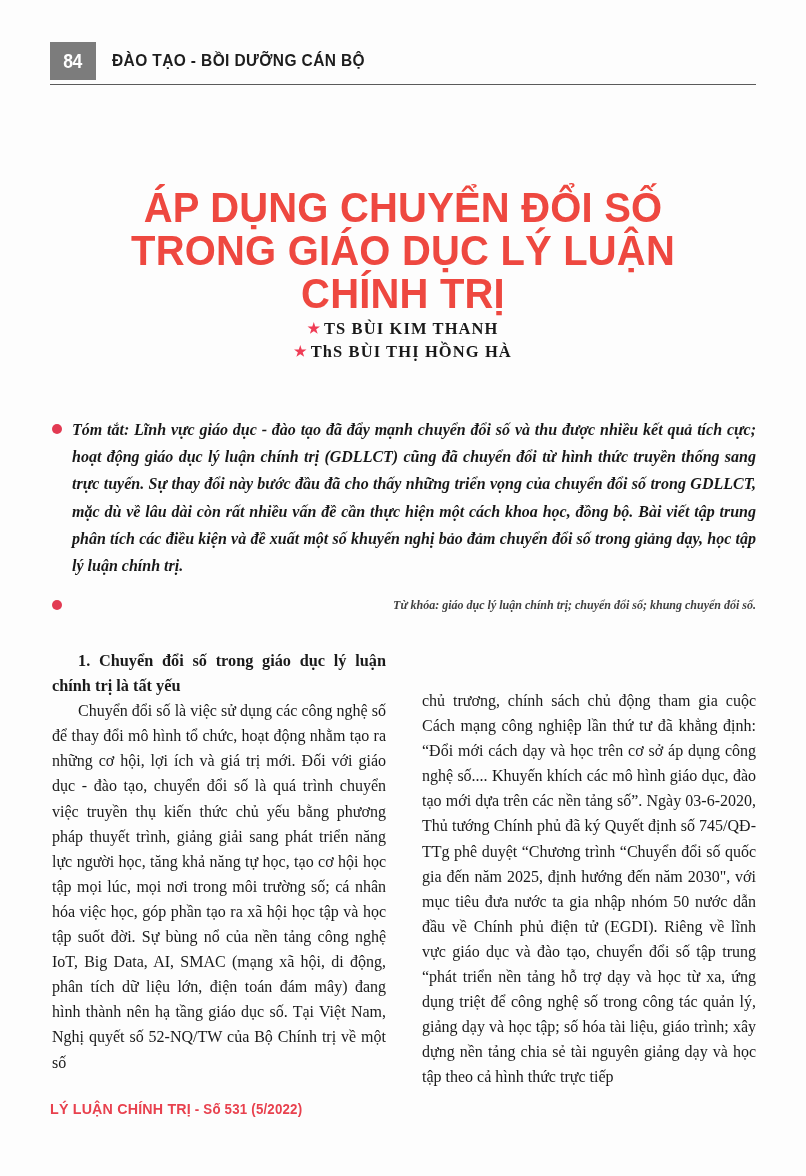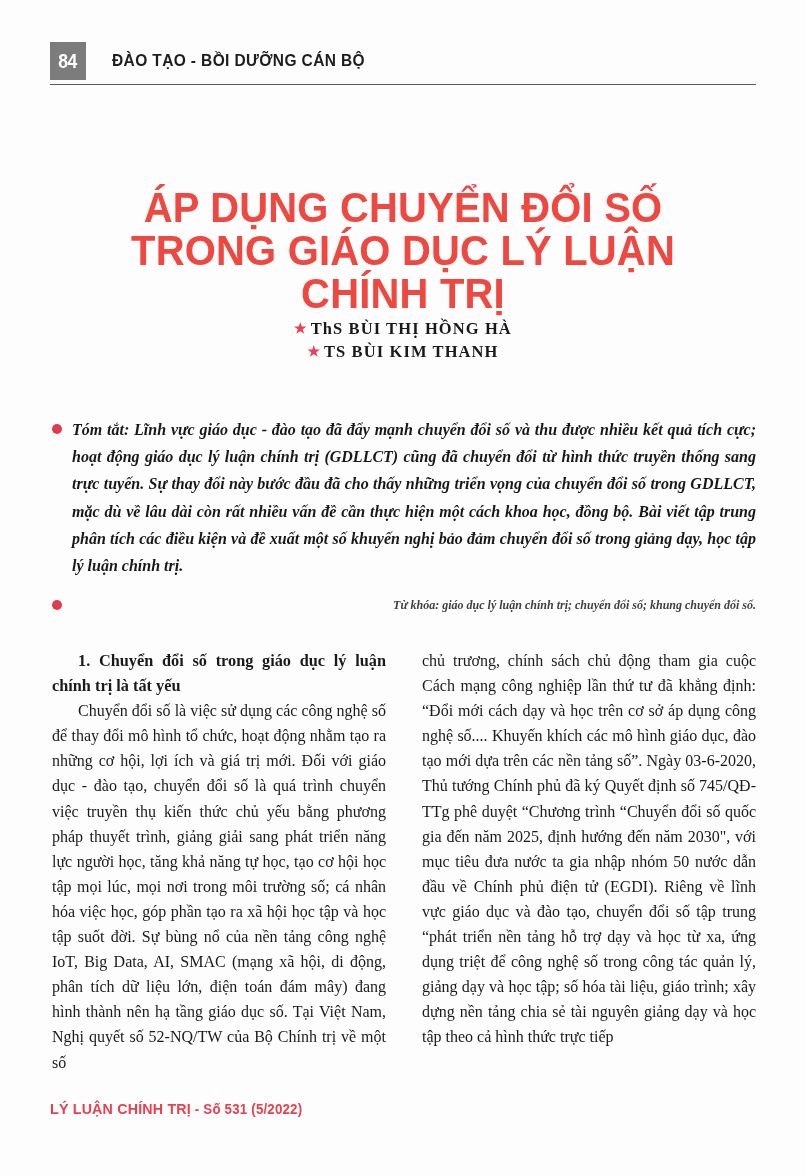--- a/index.html
+++ b/index.html
@@ -27,21 +27,21 @@
     position: absolute;
     left: 50px;
     top: 42px;
     width: 706px;
     height: 46px;
   }
   .page-num-box {
     position: absolute;
     left: 0;
     top: 0;
-    width: 36px;
+    width: 46px;
     height: 38px;
     background: #7c7c7c;
     display: flex;
     align-items: center;
     justify-content: center;
   }
   .page-num-box span {
     color: #ffffff;
     font-family: "Liberation Sans", "DejaVu Sans", sans-serif;
     font-weight: bold;
@@ -195,20 +195,21 @@
     text-indent: 26px;
     text-align: justify;
     margin: 0 0 0 0;
   }
   .body-para {
     margin: 0;
     text-indent: 26px;
   }
   .body-para.noindent {
     text-indent: 0;
+    margin-top: 40px;
   }
 
   
   .footer {
     position: absolute;
     left: 50px;
     top: 1100px;
     font-family: "Liberation Sans", "DejaVu Sans", sans-serif;
     font-weight: bold;
     font-size: 15px;
@@ -235,24 +236,24 @@
   </div>
   <div class="header-rule"></div>
 
   <div class="article-title">
     <span class="tline">ÁP DỤNG CHUYỂN ĐỔI SỐ</span>
     <span class="tline">TRONG GIÁO DỤC LÝ LUẬN CHÍNH TRỊ</span>
   </div>
 
   <div class="authors">
     <div class="author-line">
+      <span class="star">★</span><span>TS BÙI KIM THANH</span>
+    </div>
+    <div class="author-line">
       <span class="star">★</span><span>ThS BÙI THỊ HỒNG HÀ</span>
-    </div>
-    <div class="author-line">
-      <span class="star">★</span><span>TS BÙI KIM THANH</span>
     </div>
   </div>
 
   <div class="abstract-block">
     <div class="abstract-para">
       <span class="bullet-dot"></span>
       <span>Tóm tắt: Lĩnh vực giáo dục - đào tạo đã đẩy mạnh chuyển đổi số và thu được nhiều kết quả tích cực; hoạt động giáo dục lý luận chính trị (GDLLCT) cũng đã chuyển đổi từ hình thức truyền thống sang trực tuyến. Sự thay đổi này bước đầu đã cho thấy những triển vọng của chuyển đổi số trong GDLLCT, mặc dù về lâu dài còn rất nhiều vấn đề cần thực hiện một cách khoa học, đồng bộ. Bài viết tập trung phân tích các điều kiện và đề xuất một số khuyến nghị bảo đảm chuyển đổi số trong giảng dạy, học tập lý luận chính trị.</span>
     </div>
   </div>
 

